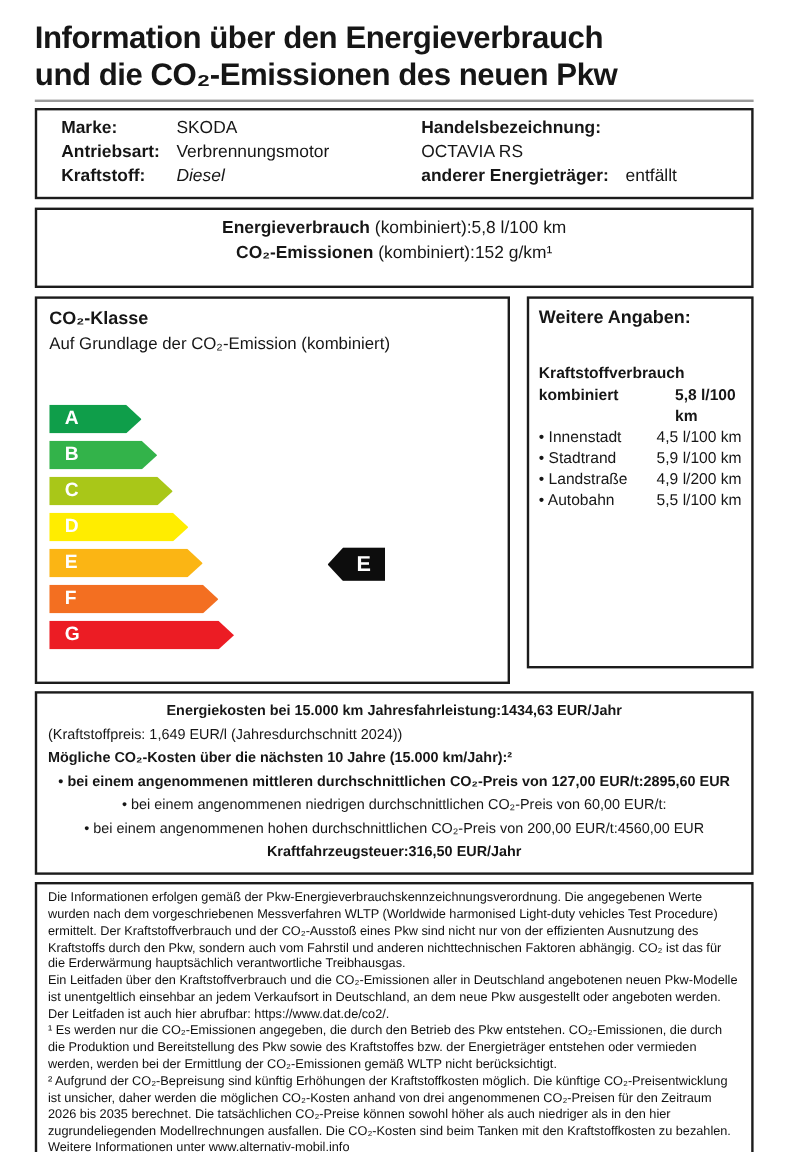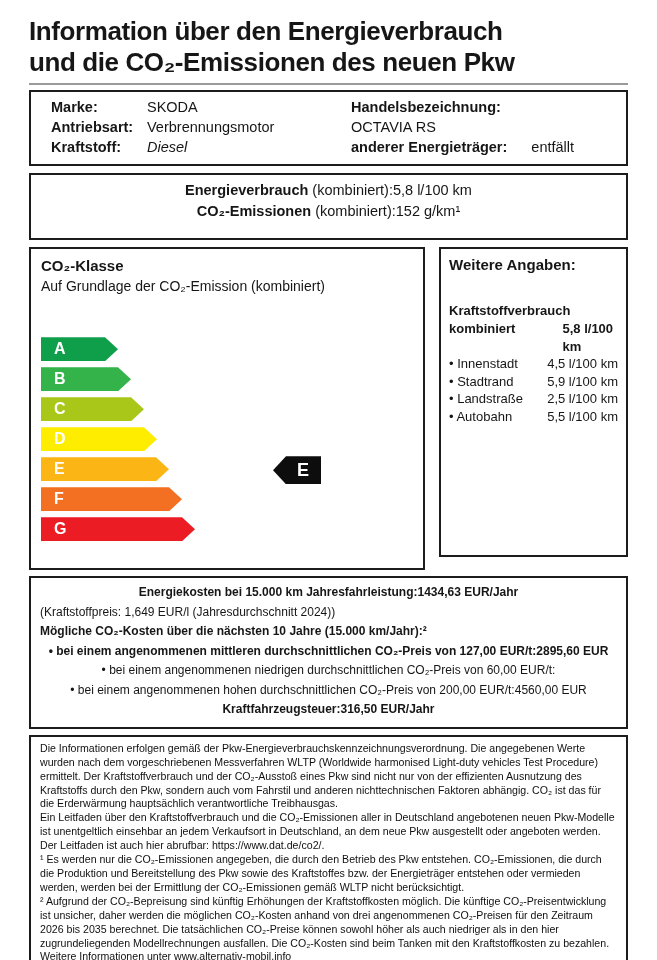--- a/index.html
+++ b/index.html
@@ -37,21 +37,21 @@
     padding:5px 8px 7px 20px;
     display:grid;
     grid-template-columns:300px 1fr;
     font-size:14.5px;
     line-height:20px;
   }
   .kv-row { display:flex; }
   .kv-label { font-weight:bold; width:96px; flex:0 0 auto; }
   .kv-label-wide { font-weight:bold; }
   .italic { font-style:italic; }
-  .right-col .kv-inline { display:flex; gap:24px; }
+  .right-col .kv-inline { display:flex; gap:14px; }
 
   
   .consumption-box {
     margin-top:7px;
     padding:5px 9px 16px 9px;
     font-size:14.5px;
     line-height:21px;
   }
   .split-row { display:flex; justify-content:center; }
 
@@ -220,21 +220,21 @@
       <div class="details-row">
         <span>• Innenstadt</span>
         <span>4,5 l/100 km</span>
       </div>
       <div class="details-row">
         <span>• Stadtrand</span>
         <span>5,9 l/100 km</span>
       </div>
       <div class="details-row">
         <span>• Landstraße</span>
-        <span>2,5 l/100 km</span>
+        <span>4,9 l/200 km</span>
       </div>
       <div class="details-row">
         <span>• Autobahn</span>
         <span>5,5 l/100 km</span>
       </div>
     </div>
   </div>
 
   <div class="box costs-box">
     <div class="split-row bold">

